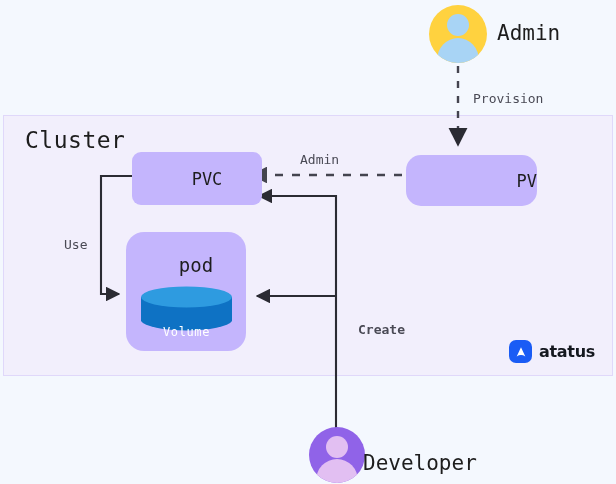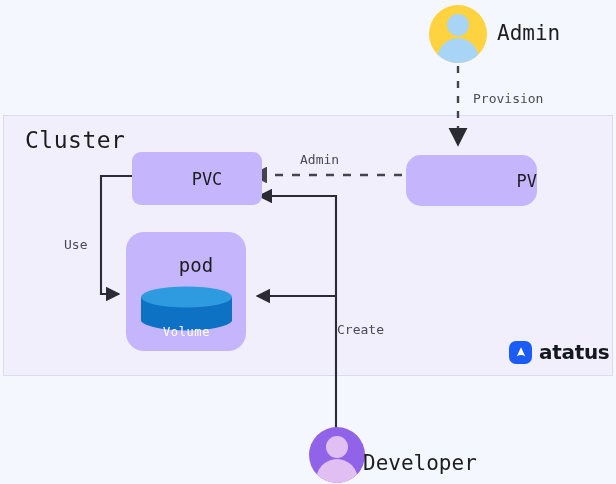--- a/index.html
+++ b/index.html
@@ -113,21 +113,21 @@
   
   .edge-label {
     position: absolute;
     font-size: 13px;
     color: #4a4a55;
     white-space: nowrap;
   }
   #provision-label { left: 473px; top: 91px; }
   #bind-label      { left: 300px; top: 152px; }
   #use-label       { left: 64px;  top: 237px; text-align: right; }
-  #create-label    { left: 337px; top: 322px; }
+  #create-label    { left: 358px; top: 322px; font-weight: bold; }
   
   svg.overlay {
     position: absolute;
     left: 0; top: 0;
     width: 616px; height: 484px;
     pointer-events: none;
   }
   
   #atatus-logo {
     position: absolute;
@@ -140,21 +140,21 @@
   #atatus-mark {
     width: 23px; height: 23px;
     border-radius: 7px;
     background: #1a5cf5;
     display: flex;
     align-items: center;
     justify-content: center;
   }
   #atatus-word {
     font-family: "DejaVu Sans", "Liberation Sans", sans-serif;
-    font-size: 20px;
+    font-size: 16px;
     font-weight: 600;
     color: #15181f;
     letter-spacing: -0.3px;
   }
 </style>
 </head>
 <body>
 
 <div id="canvas">
 

